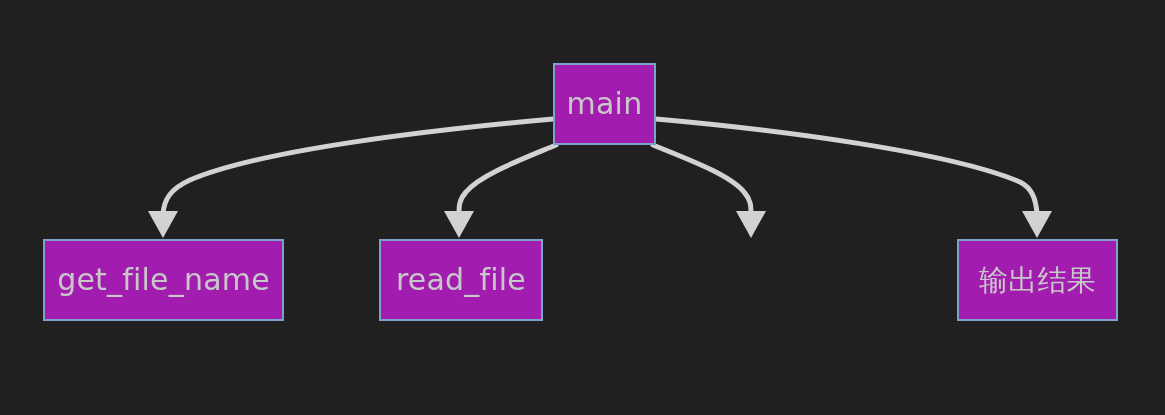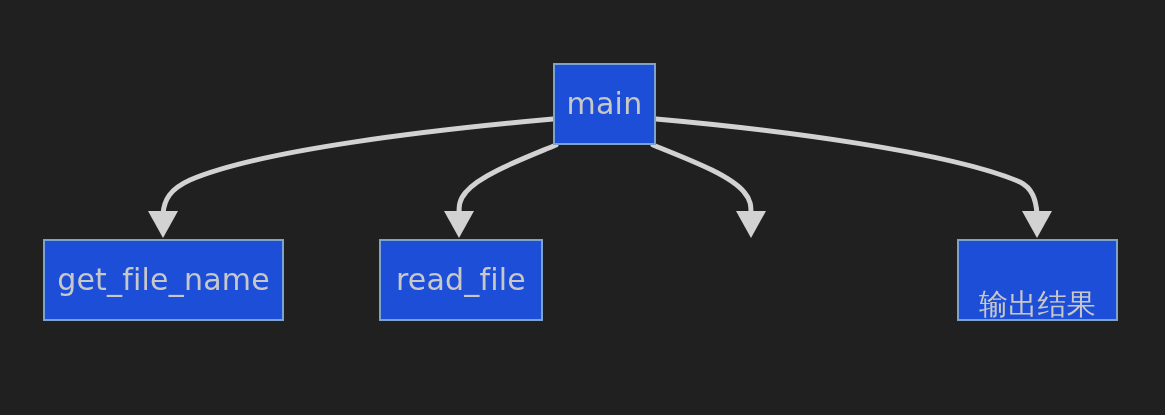--- a/index.html
+++ b/index.html
@@ -23,21 +23,21 @@
     position: absolute;
     left: 0;
     top: 0;
     width: 1165px;
     height: 415px;
   }
   .node {
     position: absolute;
     box-sizing: border-box;
     border: 2px solid #7da3cd;
-    background: #1d4ed8;
+    background: #a21caf;
     display: flex;
     align-items: center;
     justify-content: center;
     color: #c8c8c8;
     font-size: 30px;
     font-weight: 400;
     letter-spacing: 0.2px;
     line-height: 1;
     white-space: nowrap;
   }
@@ -45,21 +45,21 @@
     display: block;
     padding: 0 4px;
   }
   .node.cjk .node-label {
     font-size: 29px;
   }
   #node-main { left: 553px; top: 63px; width: 103px; height: 82px; }
   #node-get_file_name { left: 43px; top: 239px; width: 241px; height: 82px; }
   #node-read_file { left: 379px; top: 239px; width: 164px; height: 82px; }
   #node-lcs_similarity { left: 637px; top: 239px; width: 224px; height: 82px; }
-  #node-output { left: 957px; top: 239px; width: 161px; height: 82px; align-items: flex-end; }
+  #node-output { left: 957px; top: 239px; width: 161px; height: 82px; }
 </style>
 </head>
 <body>
 
 <div id="diagram-root">
 
   <svg id="edge-layer" viewBox="0 0 1165 415" width="1165" height="415" xmlns="http://www.w3.org/2000/svg">
     <g fill="none" stroke="#d2d2d2" stroke-width="5" stroke-linecap="round" stroke-linejoin="round">
       <path d="M553,119 C430,130 260,150 190,180 C170,189 164,200 163,214"></path>
       <path d="M556,145 C520,160 480,175 466,192 C459,200 459,206 459,214"></path>

